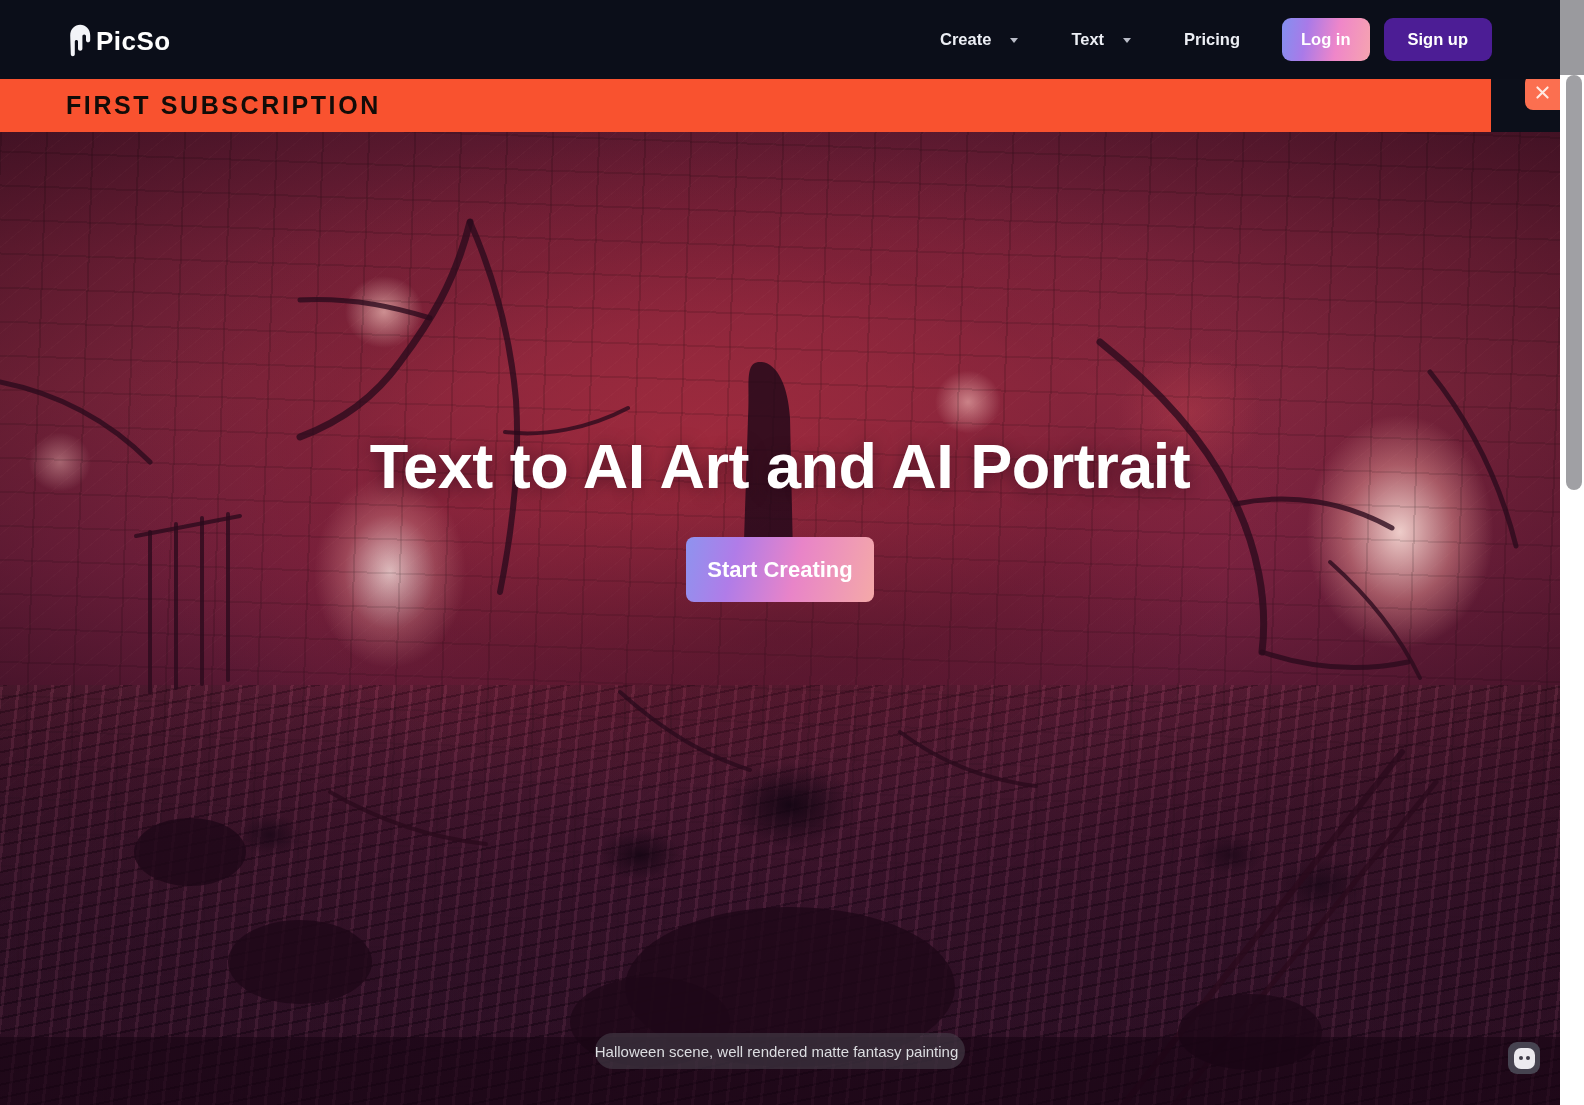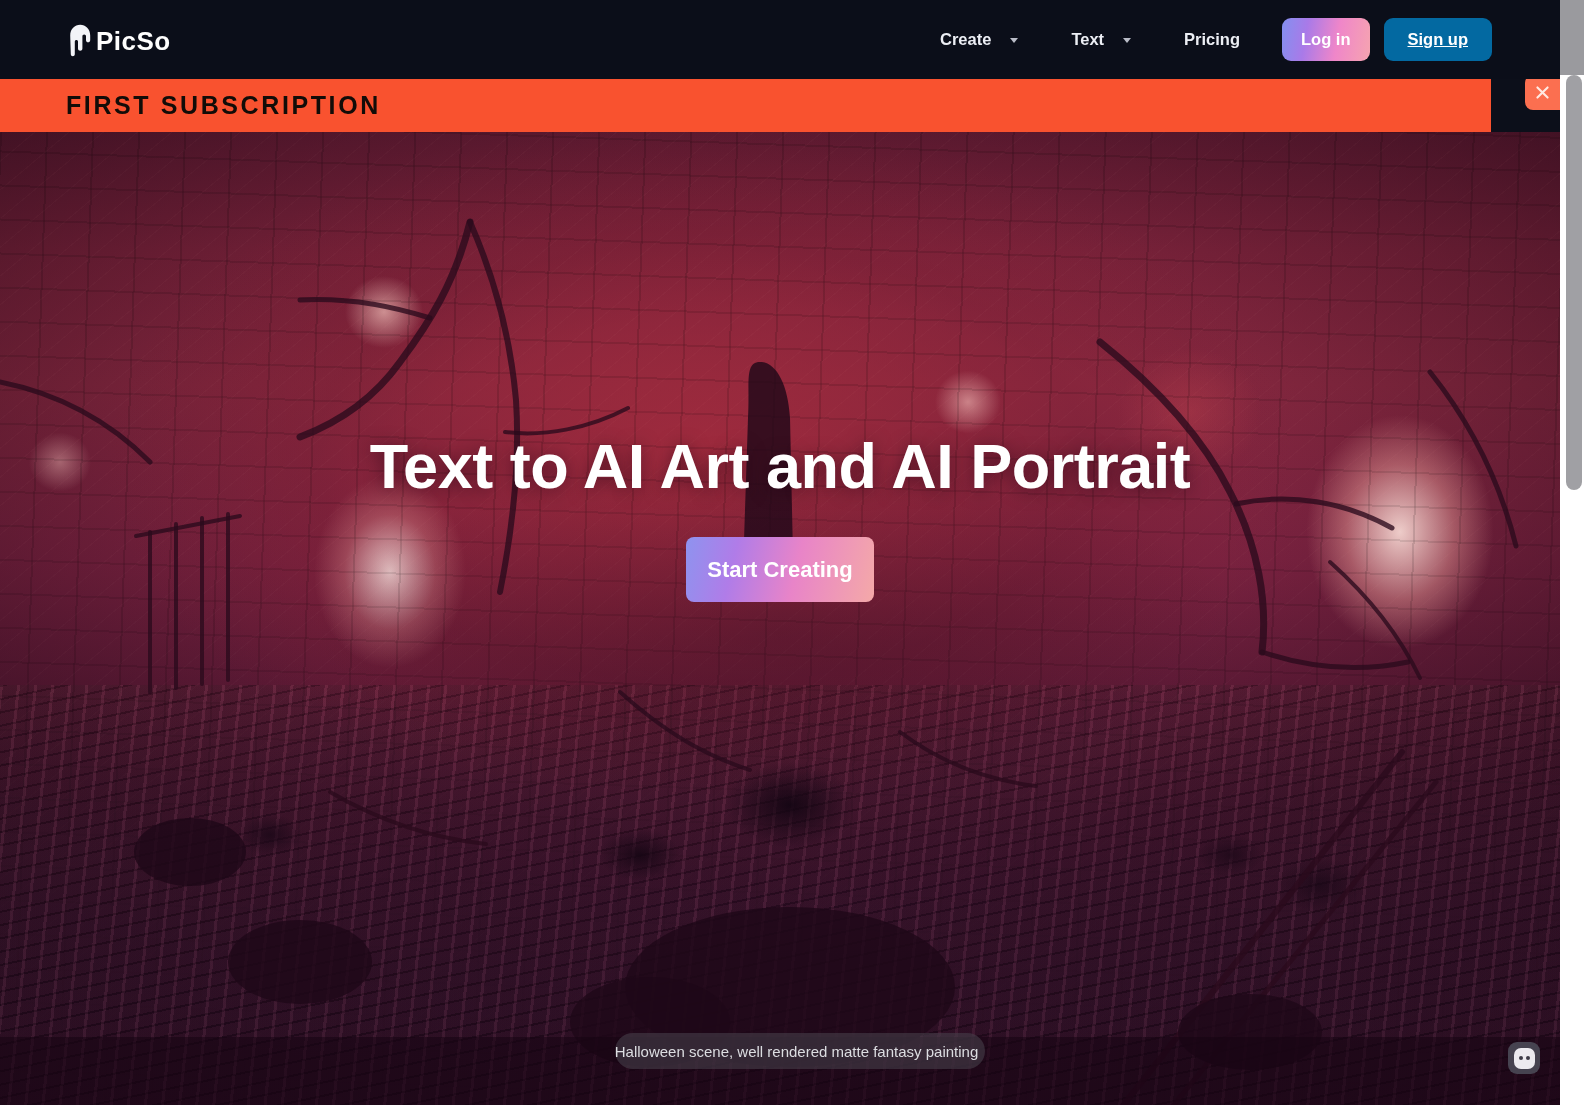--- a/index.html
+++ b/index.html
@@ -98,30 +98,29 @@
     align-items: center;
     justify-content: center;
     margin-right: 14px;
   }
 
   .btn-signup {
     height: 43px;
     padding: 0 24px;
     border-radius: 9px;
     border: none;
-    background: #0369a1;
+    background: #4c1d95;
     color: #ffffff;
     font-size: 16.5px;
     font-weight: 700;
     font-family: inherit;
     cursor: pointer;
     display: flex;
     align-items: center;
     justify-content: center;
-    text-decoration: underline;
   }
 
   
   .promo {
     position: absolute;
     top: 79px; left: 0;
     width: 1491px;
     height: 53px;
     background: #f9522f;
     display: flex;
@@ -330,21 +329,20 @@
     width: 370px;
     height: 36px;
     border-radius: 18px;
     background: rgba(70,62,72,0.62);
     display: flex;
     align-items: center;
     justify-content: center;
     gap: 7px;
     z-index: 20;
     cursor: text;
-    margin-left: 20px;
   }
   .prompt-text {
     color: #dcdde1;
     font-size: 15px;
     font-weight: 400;
     white-space: nowrap;
   }
   .prompt-caret {
     width: 2px;
     height: 17px;

